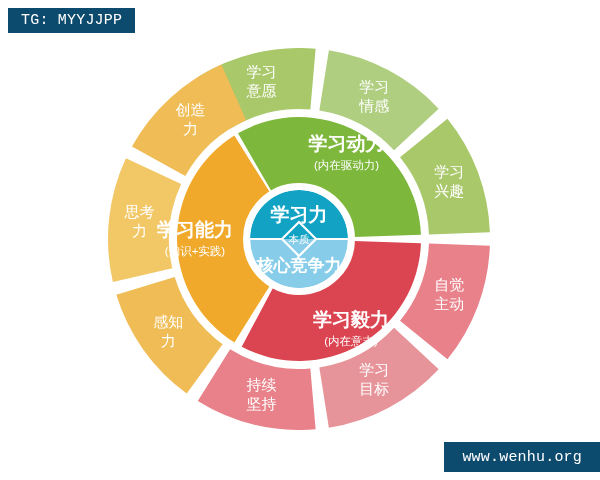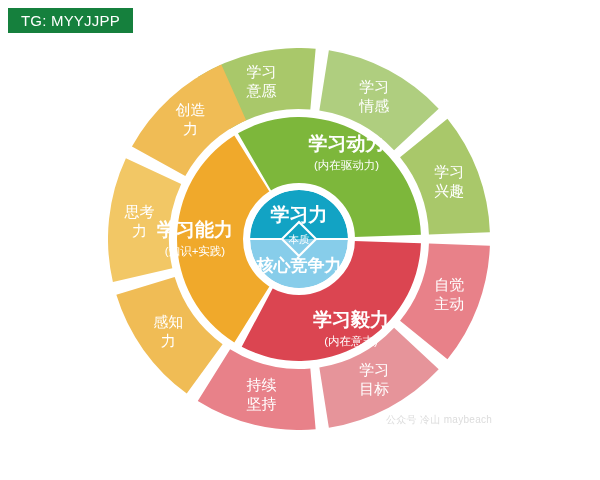--- a/index.html
+++ b/index.html
@@ -19,23 +19,23 @@
     position: absolute;
     inset: 0;
     width: 600px;
     height: 480px;
     background: #ffffff;
   }
 
   
   .badge {
     position: absolute;
-    background: #15803d;
+    background: #0c4a6e;
     color: #ffffff;
-    font-family: Liberation Sans, sans-serif;
+    font-family: Liberation Mono, monospace;
     letter-spacing: 0.2px;
     display: flex;
     align-items: center;
     justify-content: center;
     white-space: nowrap;
   }
   #badge-tg {
     left: 8px;
     top: 8px;
     height: 25px;
@@ -185,16 +185,16 @@
             <path d="M 191 174 L 208 191 L 191 208 L 174 191 Z" fill="none" stroke="#ffffff" stroke-width="2.2"></path>
           </g>
           <circle cx="191" cy="191" r="52.5" fill="none" stroke="#ffffff" stroke-width="7"></circle>
           <text x="191" y="168" class="seg-label core-top">学习力</text>
           <text x="191" y="192" class="seg-label core-mid">本质</text>
           <text x="191" y="219" class="seg-label core-bot">核心竞争力</text>
         </g>
       </svg>
   </div>
 
-  <div id="watermark">公众号 冷山 maybeach</div>
-
+
+  <div class="badge" id="badge-site">www.wenhu.org</div>
 
 </div>
 
 </body></html>

